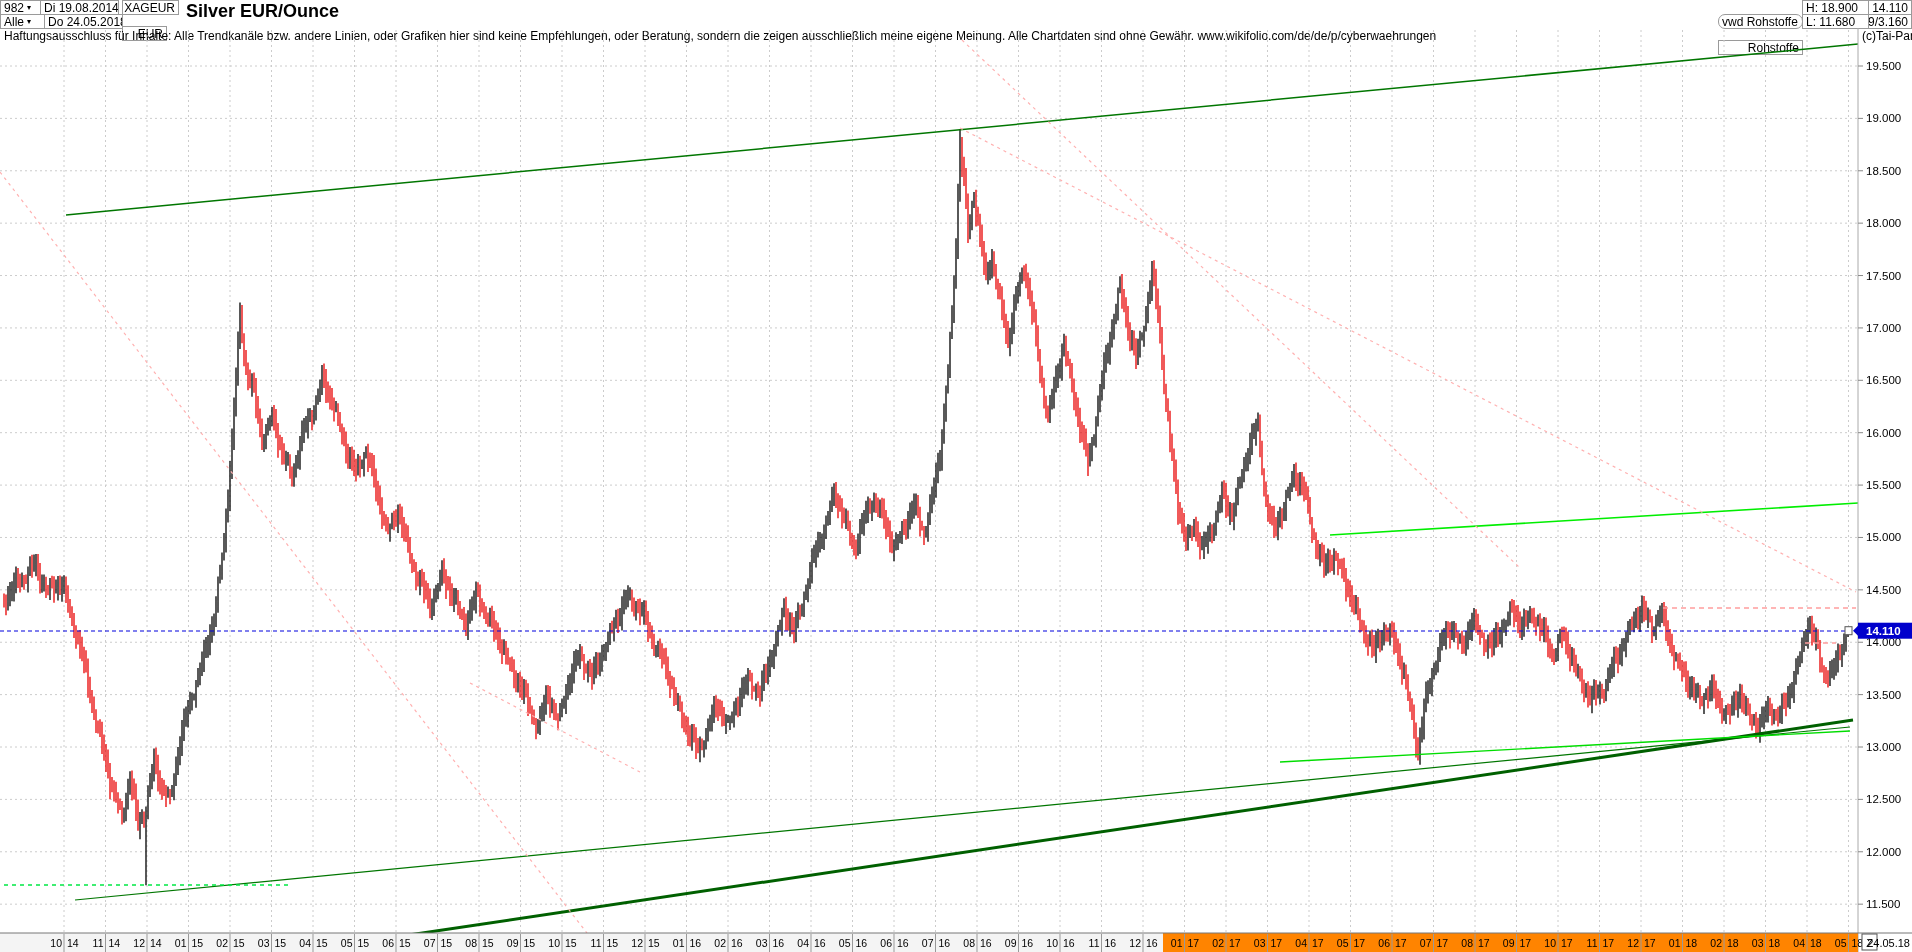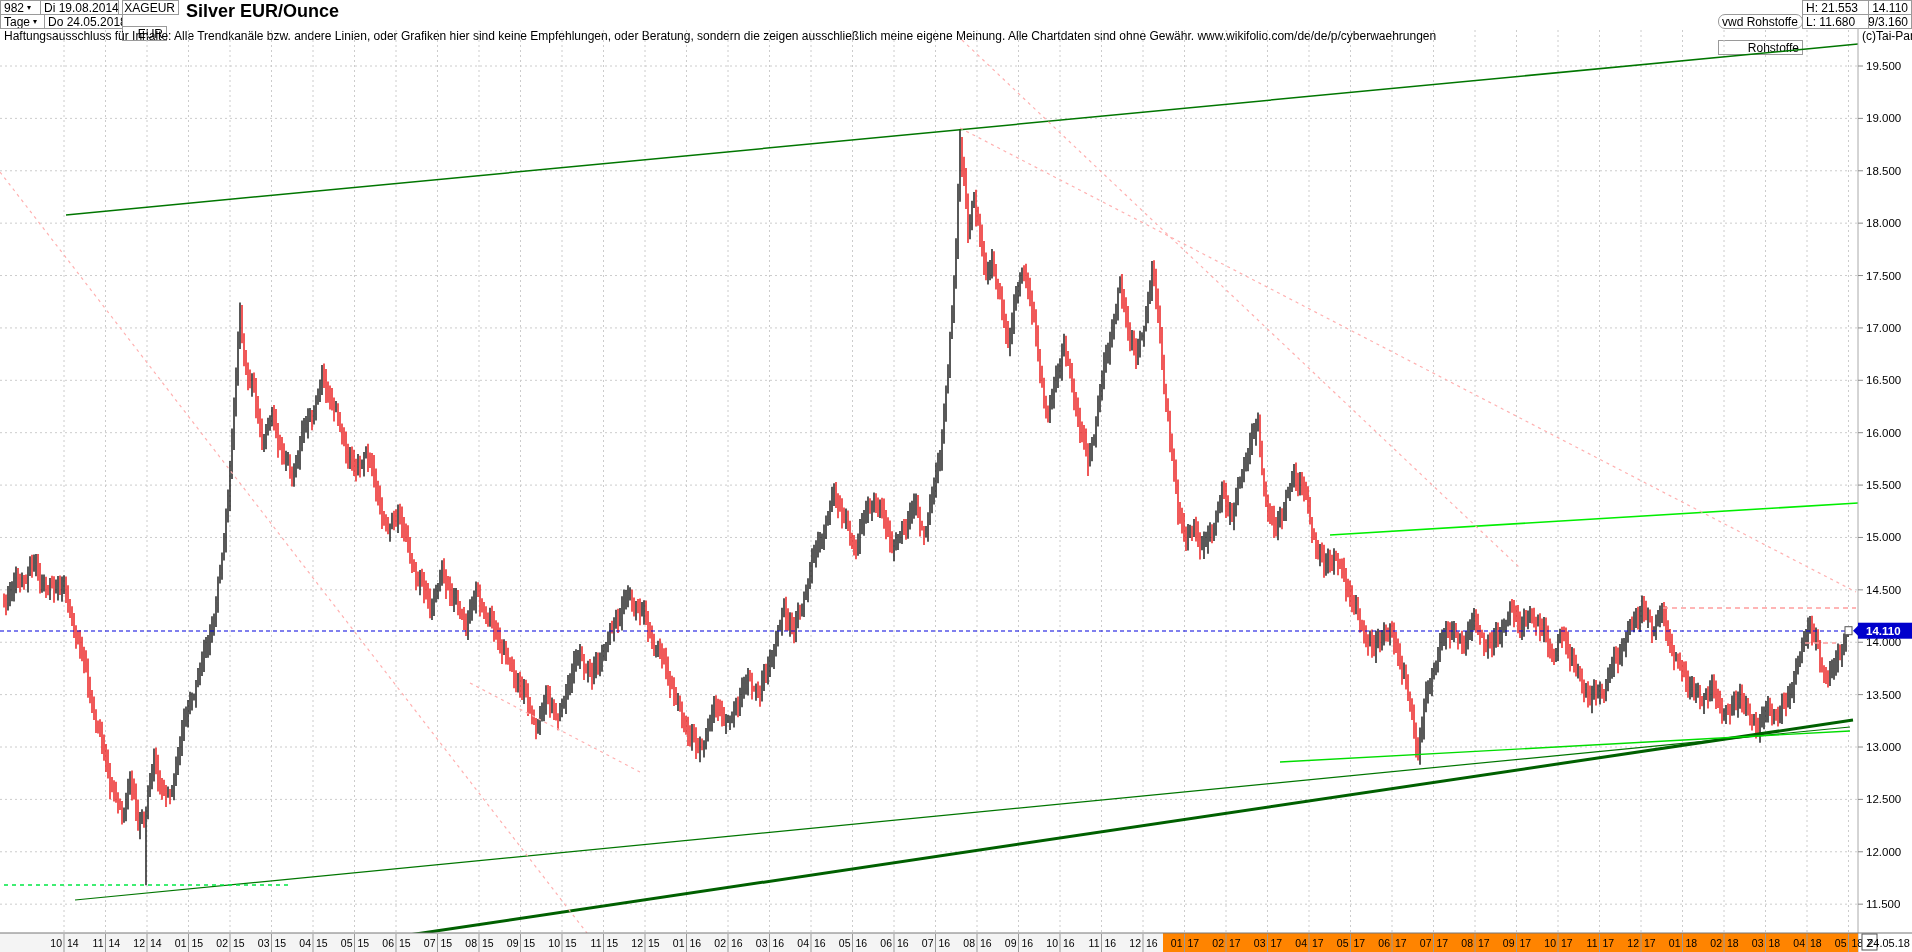--- a/index.html
+++ b/index.html
@@ -28,36 +28,36 @@
     <span>982</span>
     <span class="arrow">▾</span>
   </div>
   <div class="hcell" style="left:40px;top:0;width:79px;">
     <span>Di 19.08.2014</span>
   </div>
   <div class="hcell center" style="left:122px;top:0;width:57px;">
     <span>XAGEUR</span>
   </div>
   <div class="hcell" style="left:0;top:14px;width:45px;">
-    <span>Tage</span>
+    <span>Alle</span>
     <span class="arrow">▾</span>
   </div>
   <div class="hcell" style="left:44px;top:14px;width:79px;">
     <span>Do 24.05.2018</span>
   </div>
   <div class="hcell center" style="left:122px;top:26px;width:45px;">
     <span>EUR</span>
   </div>
   <div id="title-cell">Silver EUR/Ounce</div>
 
   <div class="hcell center" style="left:1718px;top:0;width:85px;margin-top:40px;">
     <span>Rohstoffe</span>
   </div>
   <div class="hcell" style="left:1802px;top:0;width:67px;">
-    <span>H: 21.553</span>
+    <span>H: 18.900</span>
   </div>
   <div class="hcell right" style="left:1868px;top:0;width:44px;">
     <span>14.110</span>
   </div>
   <div class="hcell" style="left:1718px;top:14px;width:85px;border-radius:7px;">
     <span>vwd Rohstoffe</span>
   </div>
   <div class="hcell" style="left:1802px;top:14px;width:67px;">
     <span>L: 11.680</span>
   </div>

